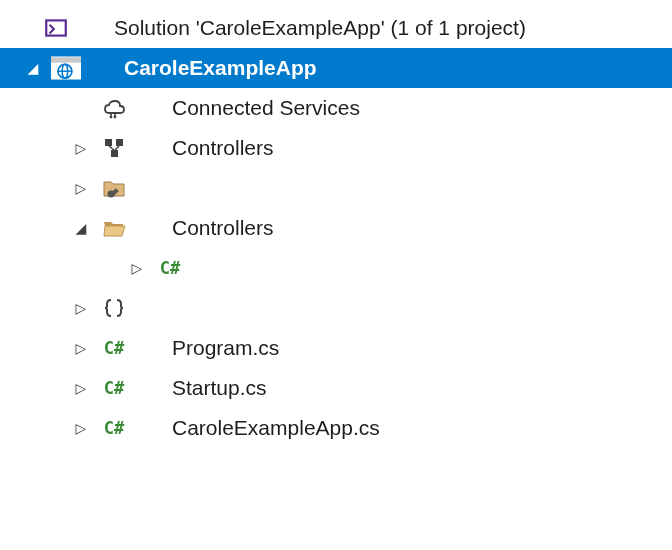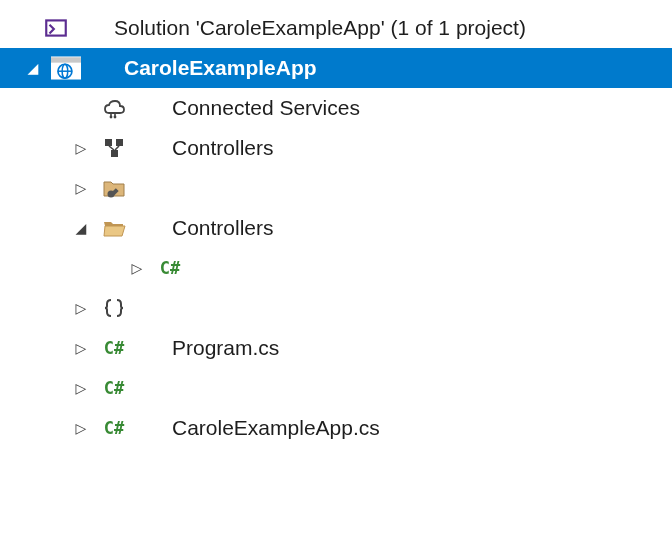--- a/index.html
+++ b/index.html
@@ -155,20 +155,21 @@
       <span class="cs-icon">C#</span>
     </span>
     <span class="label">Program.cs</span>
   </div>
 
   <div class="row indent-2">
     <span class="chevron">▷</span>
     <span class="icon">
       <span class="cs-icon">C#</span>
     </span>
+    <span class="label">Startup.cs</span>
   </div>
 
   <div class="row indent-2">
     <span class="chevron">▷</span>
     <span class="icon">
       <span class="cs-icon">C#</span>
     </span>
     <span class="label">CaroleExampleApp.cs</span>
   </div>
 

